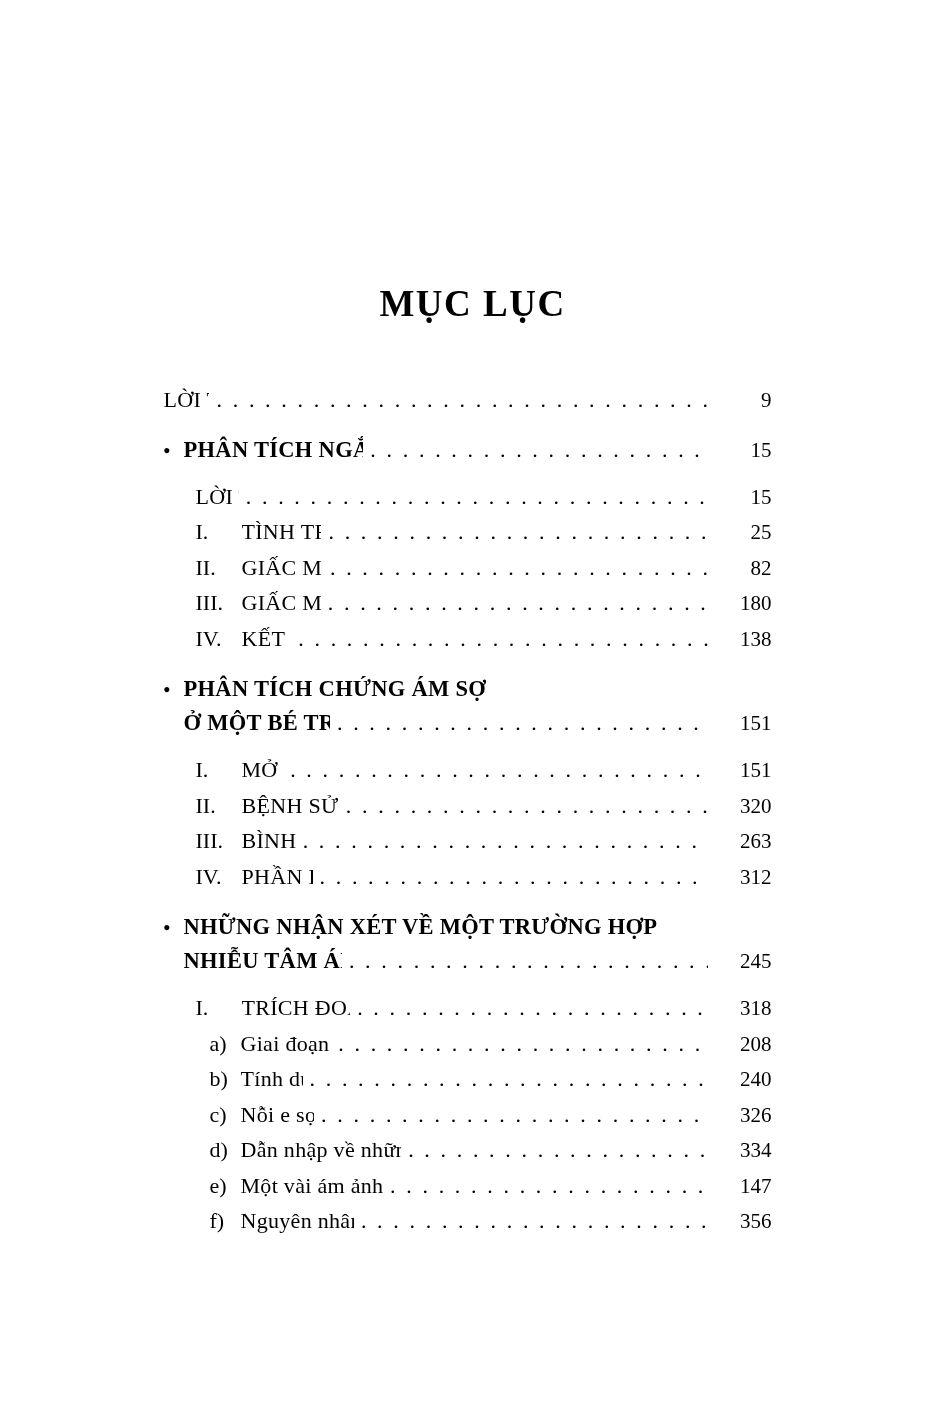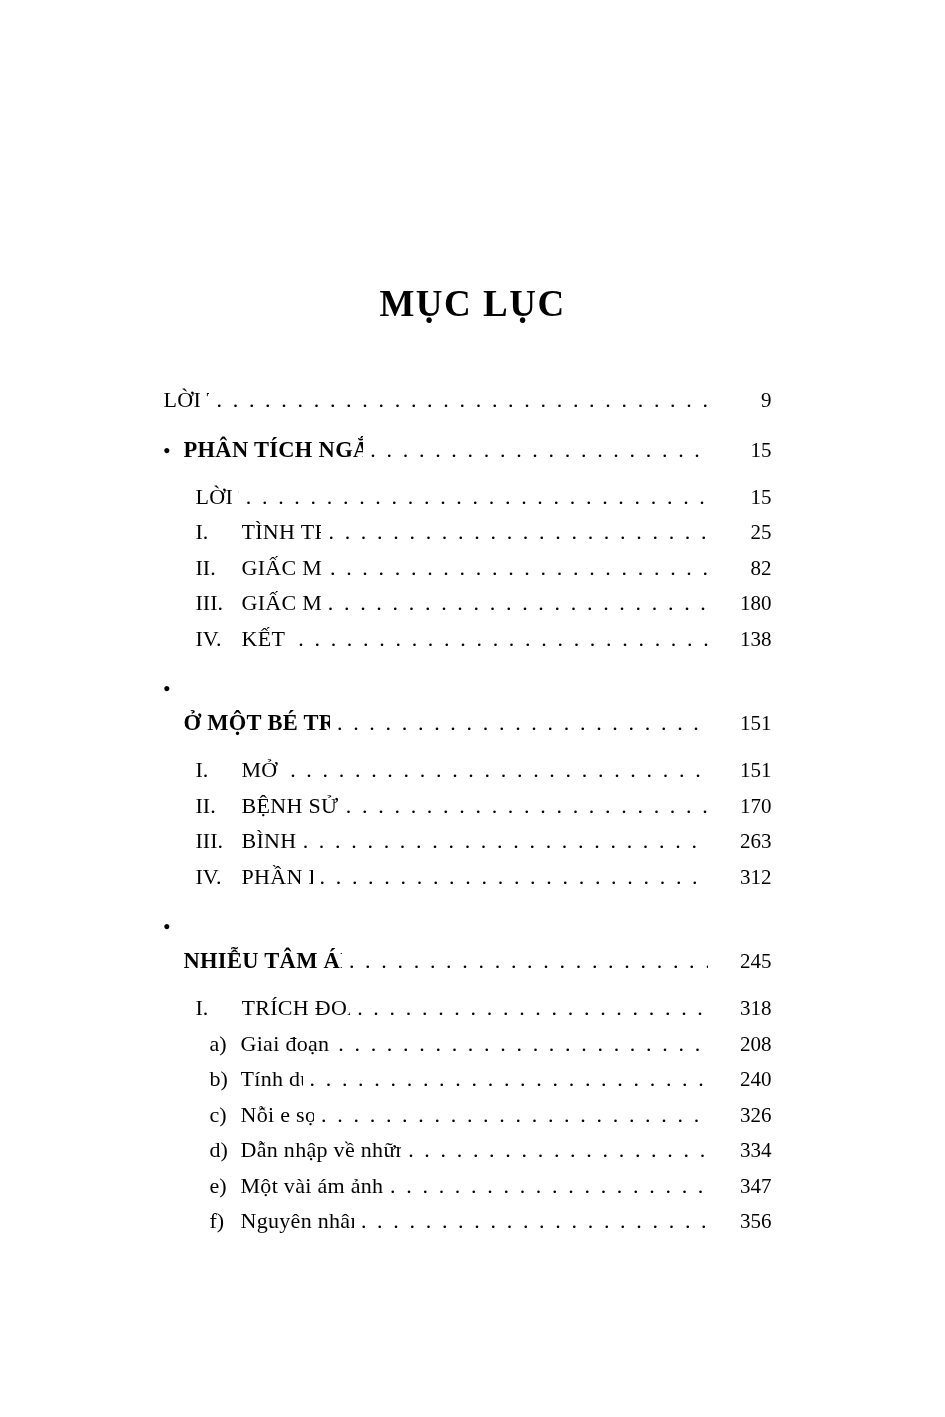--- a/index.html
+++ b/index.html
@@ -120,54 +120,56 @@
       </div>
       <div class="row item">
         <span class="num">IV.</span>
         <span class="label">KẾT LUẬN.</span>
         <span class="dots"></span>
         <span class="pagenum">138</span>
       </div>
       <div class="sectiongroup">
         <div class="row secline1">
           <span class="bullet">•</span>
+          <span class="label">PHÂN TÍCH CHỨNG ÁM SỢ</span>
         </div>
         <div class="row secline2">
           <span class="label">Ở MỘT BÉ TRAI 5 TUỔI (BÉ HANS)</span>
           <span class="dots"></span>
           <span class="pagenum">151</span>
         </div>
       </div>
       <div class="row item">
         <span class="num">I.</span>
         <span class="label">MỞ ĐẦU.</span>
         <span class="dots"></span>
         <span class="pagenum">151</span>
       </div>
       <div class="row item">
         <span class="num">II.</span>
         <span class="label">BỆNH SỬ VÀ PHÂN TÍCH</span>
         <span class="dots"></span>
-        <span class="pagenum">170</span>
+        <span class="pagenum">320</span>
       </div>
       <div class="row item">
         <span class="num">III.</span>
         <span class="label">BÌNH LUẬN.</span>
         <span class="dots"></span>
         <span class="pagenum">263</span>
       </div>
       <div class="row item">
         <span class="num">IV.</span>
         <span class="label">PHẦN KẾT (1922)</span>
         <span class="dots"></span>
         <span class="pagenum">312</span>
       </div>
       <div class="sectiongroup">
         <div class="row secline1">
           <span class="bullet">•</span>
+          <span class="label">NHỮNG NHẬN XÉT VỀ MỘT TRƯỜNG HỢP</span>
         </div>
         <div class="row secline2">
           <span class="label">NHIỄU TÂM ÁM ẢNH (NGƯỜI CHUỘT)</span>
           <span class="dots"></span>
           <span class="pagenum">245</span>
         </div>
       </div>
       <div class="row item">
         <span class="num">I.</span>
         <span class="label">TRÍCH ĐOẠN LỊCH SỬ BỆNH</span>
@@ -195,21 +197,21 @@
       <div class="row subitem">
         <span class="num">d)</span>
         <span class="label">Dẫn nhập về những khám phá trong quá trình chăm chữa</span>
         <span class="dots"></span>
         <span class="pagenum">334</span>
       </div>
       <div class="row subitem">
         <span class="num">e)</span>
         <span class="label">Một vài ám ảnh và giải thích ý nghĩa của chúng</span>
         <span class="dots"></span>
-        <span class="pagenum">347</span>
+        <span class="pagenum">147</span>
       </div>
       <div class="row subitem">
         <span class="num">f)</span>
         <span class="label">Nguyên nhân ngẫu nhiên gây bệnh</span>
         <span class="dots"></span>
         <span class="pagenum">356</span>
       </div>
     </div>
 </div>
 

